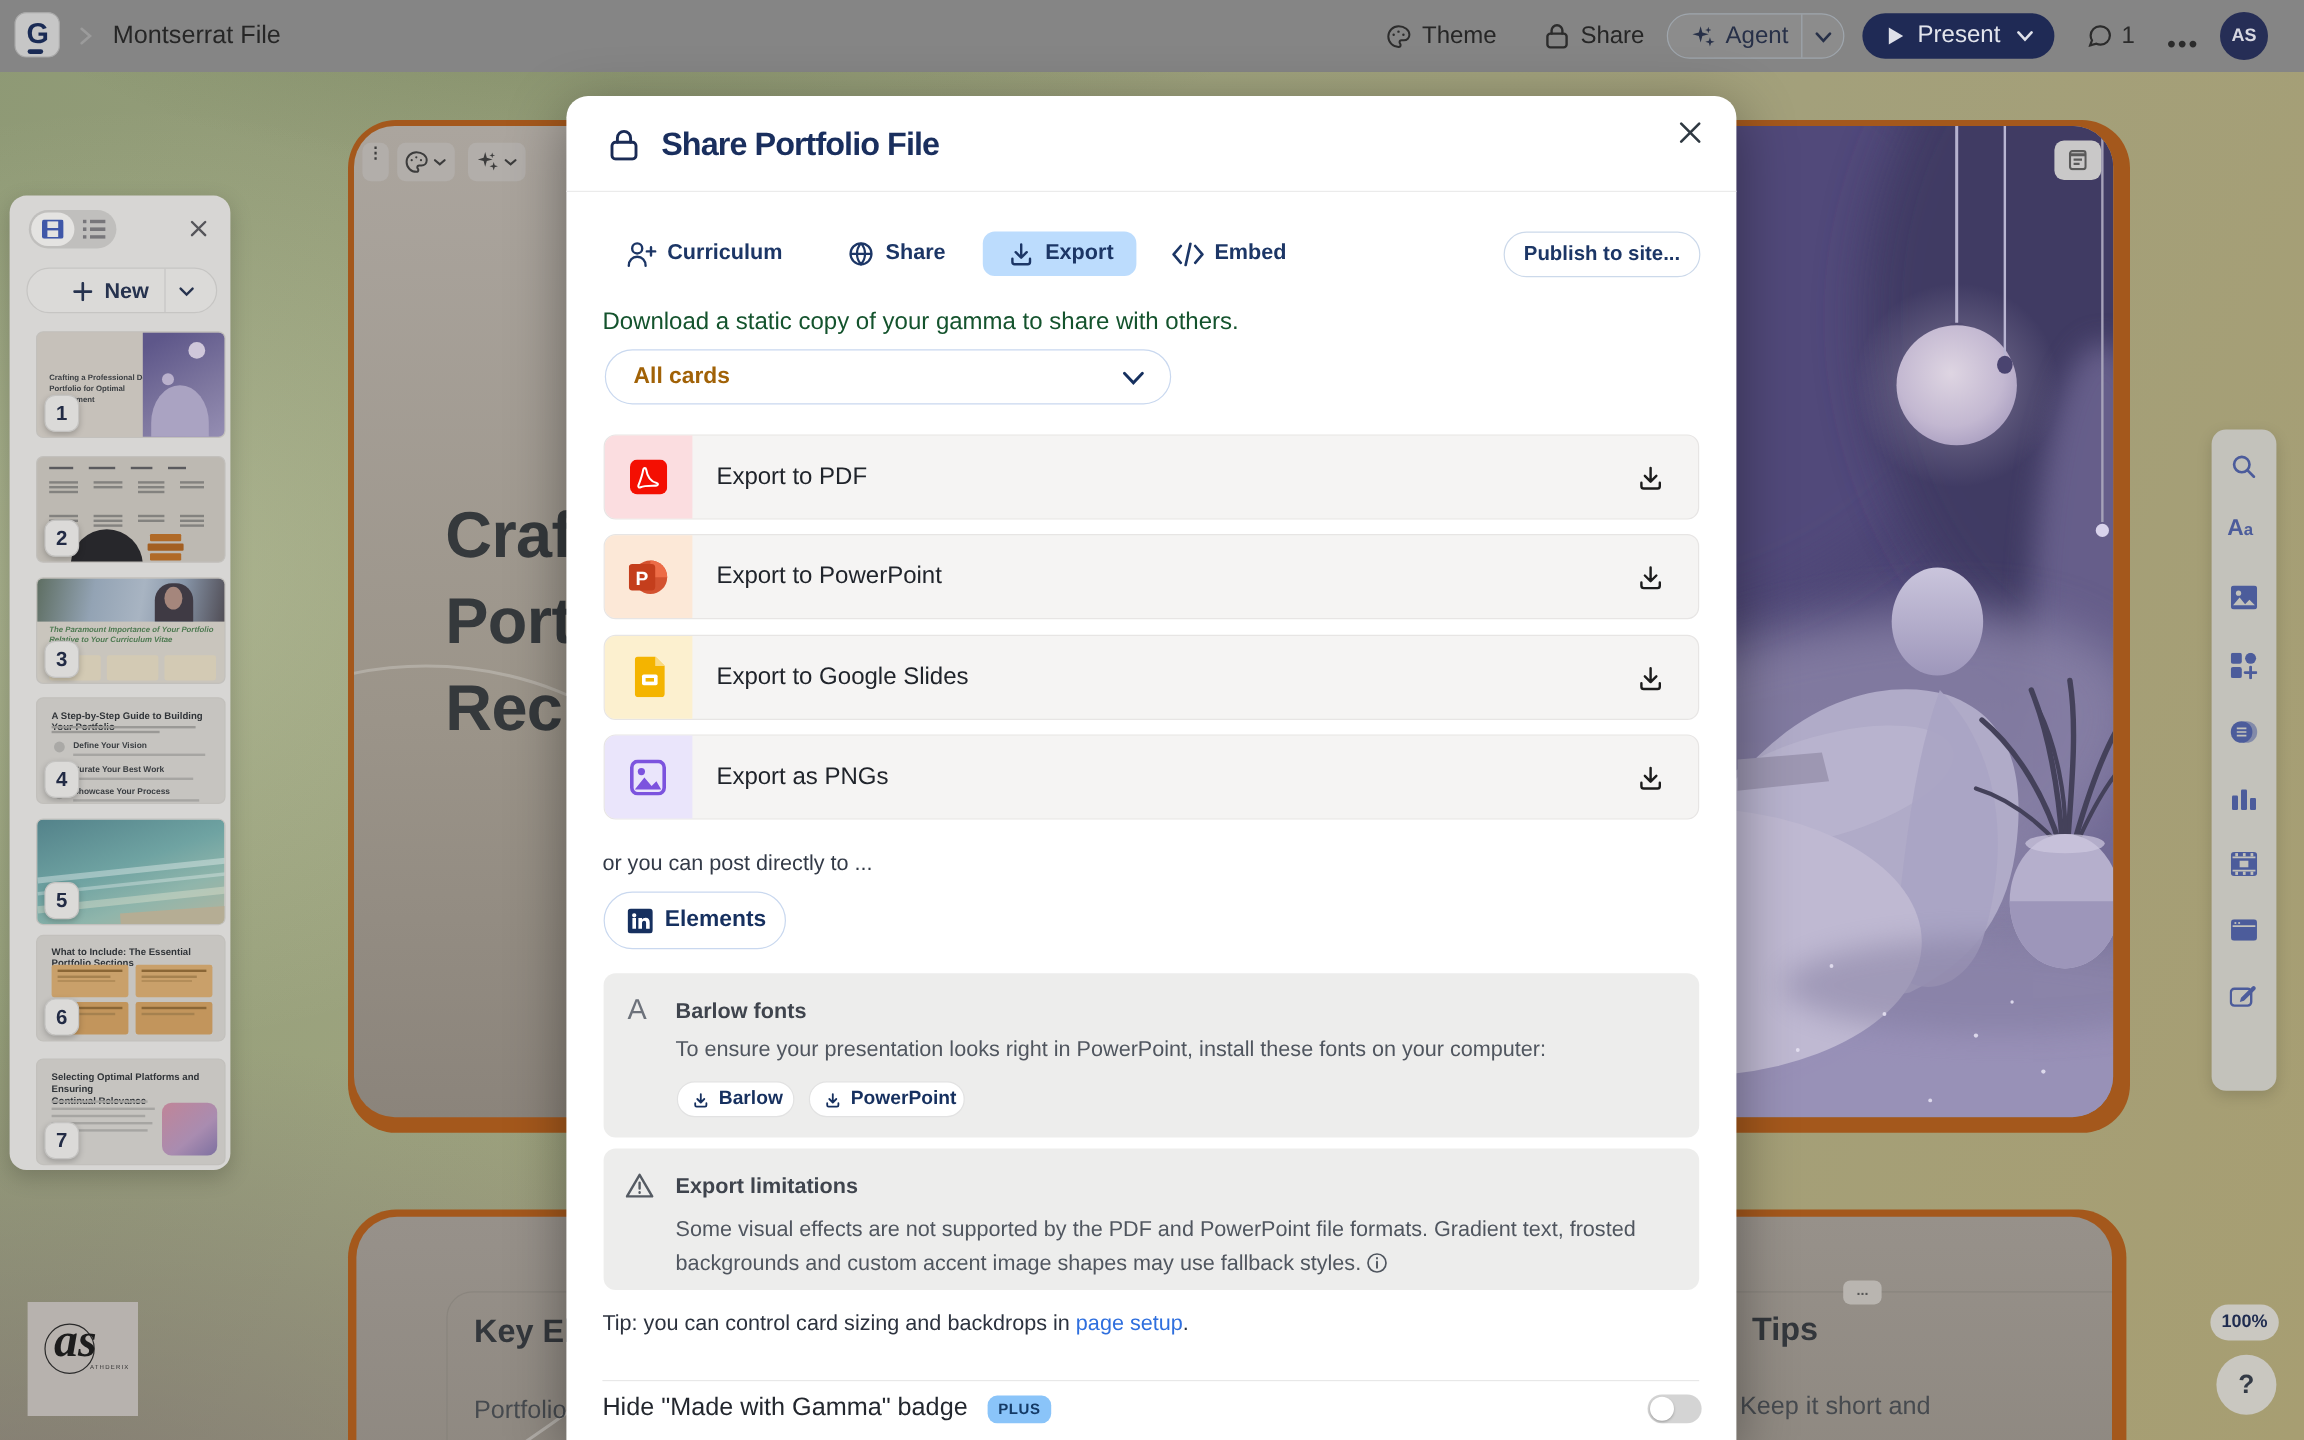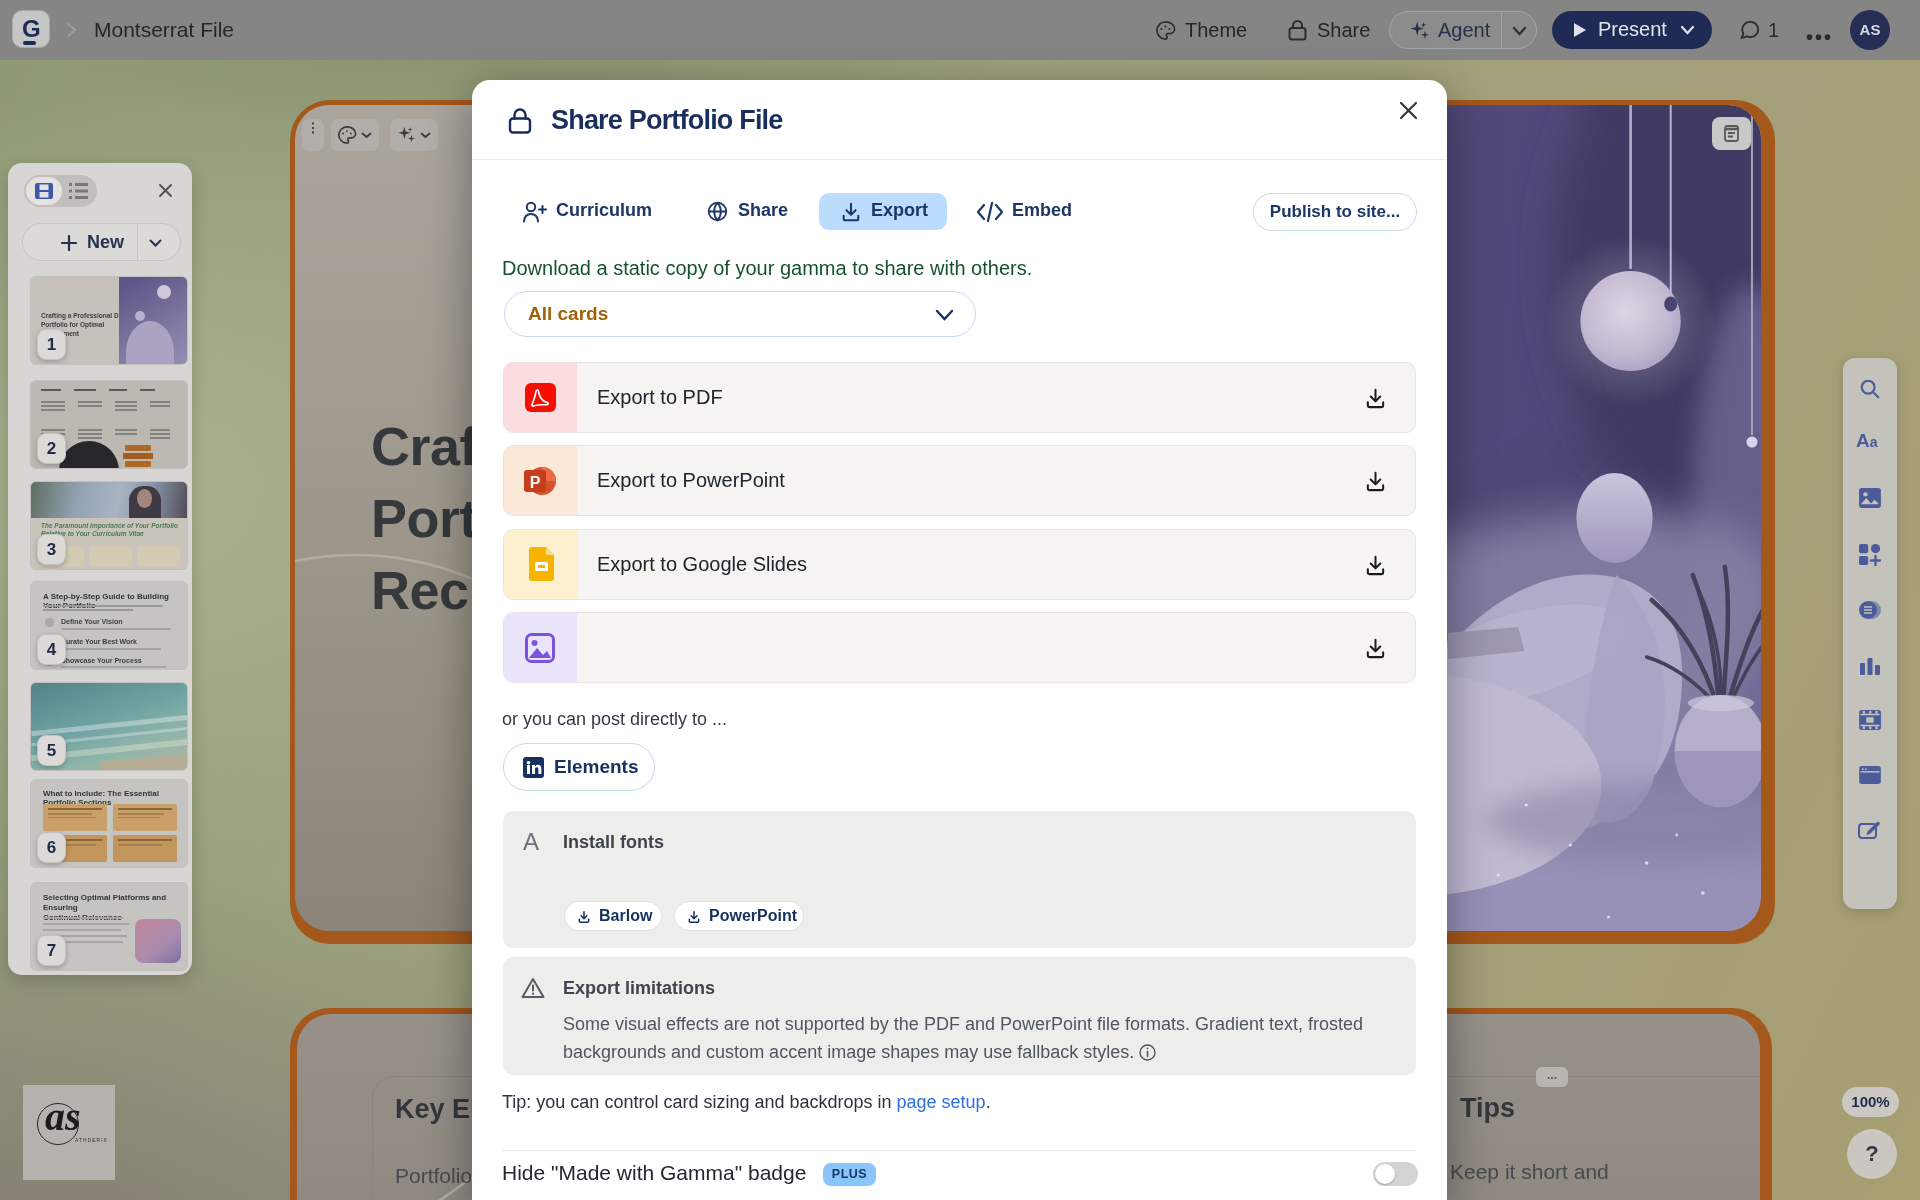--- a/index.html
+++ b/index.html
@@ -524,37 +524,39 @@
           <path d="M12 3 v11 M7 10 l5 5 5-5 M4 16 v3 a2 2 0 0 0 2 2 h12 a2 2 0 0 0 2-2 v-3"></path>
         </svg>
     </div>
     <div class="row" style="top:532px">
         <div class="rowtile" style="background:#eae5fb"></div>
       <svg class="abs" style="left:21px;top:20px" width="30" height="30" viewBox="0 0 30 30">
           <rect x="1.5" y="1.5" width="27" height="27" rx="5" fill="none" stroke="#7c53de" stroke-width="3"></rect>
           <circle cx="9.5" cy="10" r="3" fill="#7c53de"></circle>
           <path d="M4 25 l8-10 6 7 4-4 4 7 z" fill="#7c53de"></path>
         </svg>
+      <div class="rowtxt">Export as PNGs</div>
       <svg class="abs" style="left:860px;top:24px" width="23" height="23" viewBox="0 0 24 24" fill="none" stroke="#1c1c1c" stroke-width="2.1" stroke-linecap="round" stroke-linejoin="round">
           <path d="M12 3 v11 M7 10 l5 5 5-5 M4 16 v3 a2 2 0 0 0 2 2 h12 a2 2 0 0 0 2-2 v-3"></path>
         </svg>
     </div>
 
     <div class="abs" style="left:30px;top:629px;font-size:18px;color:#333a47">or you can post directly to ...</div>
     <div class="abs" style="left:31px;top:663px;width:152px;height:48px;border:1.5px solid #c9d8ef;border-radius:24px">
       <svg class="abs" style="left:19px;top:13px" width="21" height="21" viewBox="0 0 21 21">
           <rect width="21" height="21" rx="3" fill="#16305f"></rect>
           <path d="M4 8 h3 v9 h-3 z M5.5 4 a1.8 1.8 0 1 1 0 3.6 a1.8 1.8 0 0 1 0-3.6 z M9 8 h3 v1.4 c.6-1 1.7-1.6 3-1.6 c2.3 0 3.4 1.5 3.4 4 v5.2 h-3 v-4.8 c0-1.3-.5-2-1.6-2 c-1.1 0-1.8 .8-1.8 2 v4.8 h-3 z" fill="#fff"></path>
         </svg>
       <div class="abs" style="left:50px;top:12px;font-size:19px;font-weight:bold;color:#16305f">Elements</div>
     </div>
 
     <div class="gbox" style="top:731px;height:137px">
       <div class="abs" style="left:20px;top:17px;font-size:24px;color:#6d727b;font-weight:500">A</div>
-      <div class="abs" style="left:60px;top:21px;font-size:18px;font-weight:bold;color:#3f444d">Install fonts</div>
+      <div class="abs" style="left:60px;top:21px;font-size:18px;font-weight:bold;color:#3f444d">Barlow fonts</div>
+      <div class="abs" style="left:60px;top:53px;font-size:18px;color:#50565f">To ensure your presentation looks right in PowerPoint, install these fonts on your computer:</div>
       <div class="abs" style="left:61px;top:90px;width:98px;height:30px;background:#fff;border-radius:15px;border:1px solid #e2e2e2">
         <svg class="abs" style="left:12px;top:8px" width="14" height="14" viewBox="0 0 24 24" fill="none" stroke="#16305f" stroke-width="2.6" stroke-linecap="round" stroke-linejoin="round">
             <path d="M12 3 v11 M7 10 l5 5 5-5 M4 16 v3 a2 2 0 0 0 2 2 h12 a2 2 0 0 0 2-2 v-3"></path>
           </svg>
         <div class="abs" style="left:34px;top:5px;font-size:16px;font-weight:bold;color:#16305f">Barlow</div>
       </div>
       <div class="abs" style="left:171px;top:90px;width:130px;height:30px;background:#fff;border-radius:15px;border:1px solid #e2e2e2">
         <svg class="abs" style="left:12px;top:8px" width="14" height="14" viewBox="0 0 24 24" fill="none" stroke="#16305f" stroke-width="2.6" stroke-linecap="round" stroke-linejoin="round">
             <path d="M12 3 v11 M7 10 l5 5 5-5 M4 16 v3 a2 2 0 0 0 2 2 h12 a2 2 0 0 0 2-2 v-3"></path>
           </svg>

